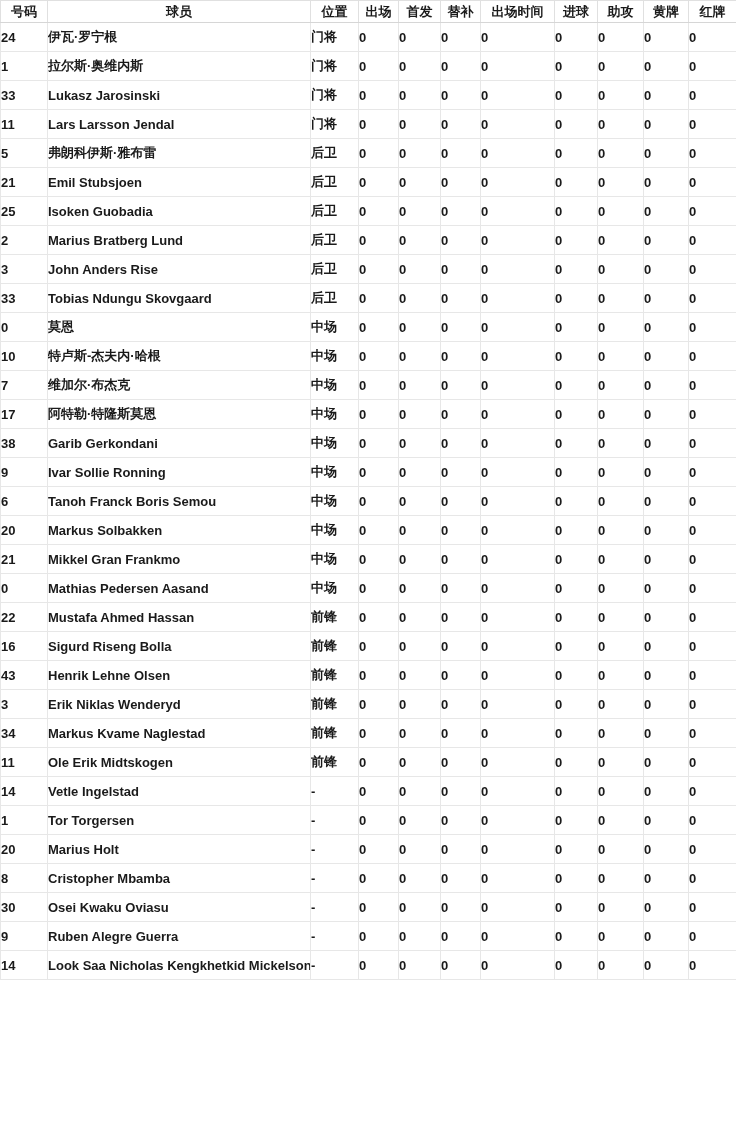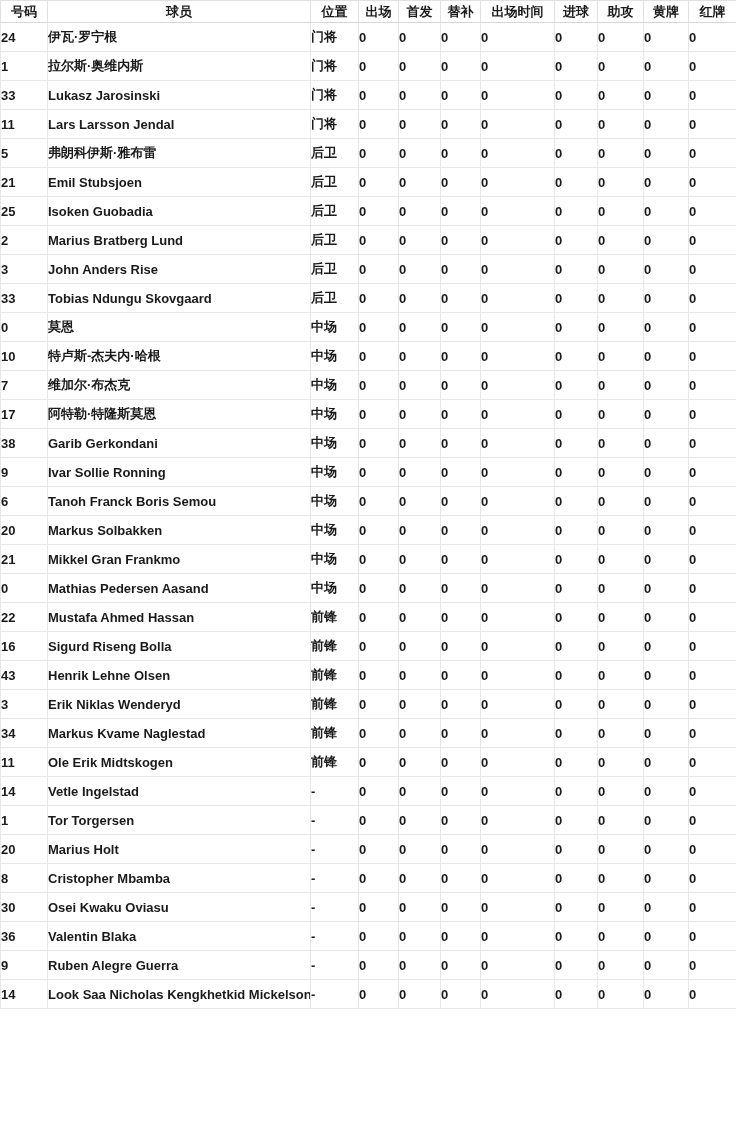--- a/index.html
+++ b/index.html
@@ -471,33 +471,20 @@
         <td class="c-stat">0</td>
         <td class="c-stat">0</td>
         <td class="c-stat">0</td>
         <td class="c-stat">0</td>
         <td class="c-stat">0</td>
         <td class="c-stat">0</td>
         <td class="c-stat">0</td>
         <td class="c-stat">0</td>
       </tr>
       <tr>
-        <td class="c-no">36</td>
-        <td class="c-player">Valentin Blaka</td>
-        <td class="c-pos">-</td>
-        <td class="c-stat">0</td>
-        <td class="c-stat">0</td>
-        <td class="c-stat">0</td>
-        <td class="c-stat">0</td>
-        <td class="c-stat">0</td>
-        <td class="c-stat">0</td>
-        <td class="c-stat">0</td>
-        <td class="c-stat">0</td>
-      </tr>
-      <tr>
         <td class="c-no">9</td>
         <td class="c-player">Ruben Alegre Guerra</td>
         <td class="c-pos">-</td>
         <td class="c-stat">0</td>
         <td class="c-stat">0</td>
         <td class="c-stat">0</td>
         <td class="c-stat">0</td>
         <td class="c-stat">0</td>
         <td class="c-stat">0</td>
         <td class="c-stat">0</td>

